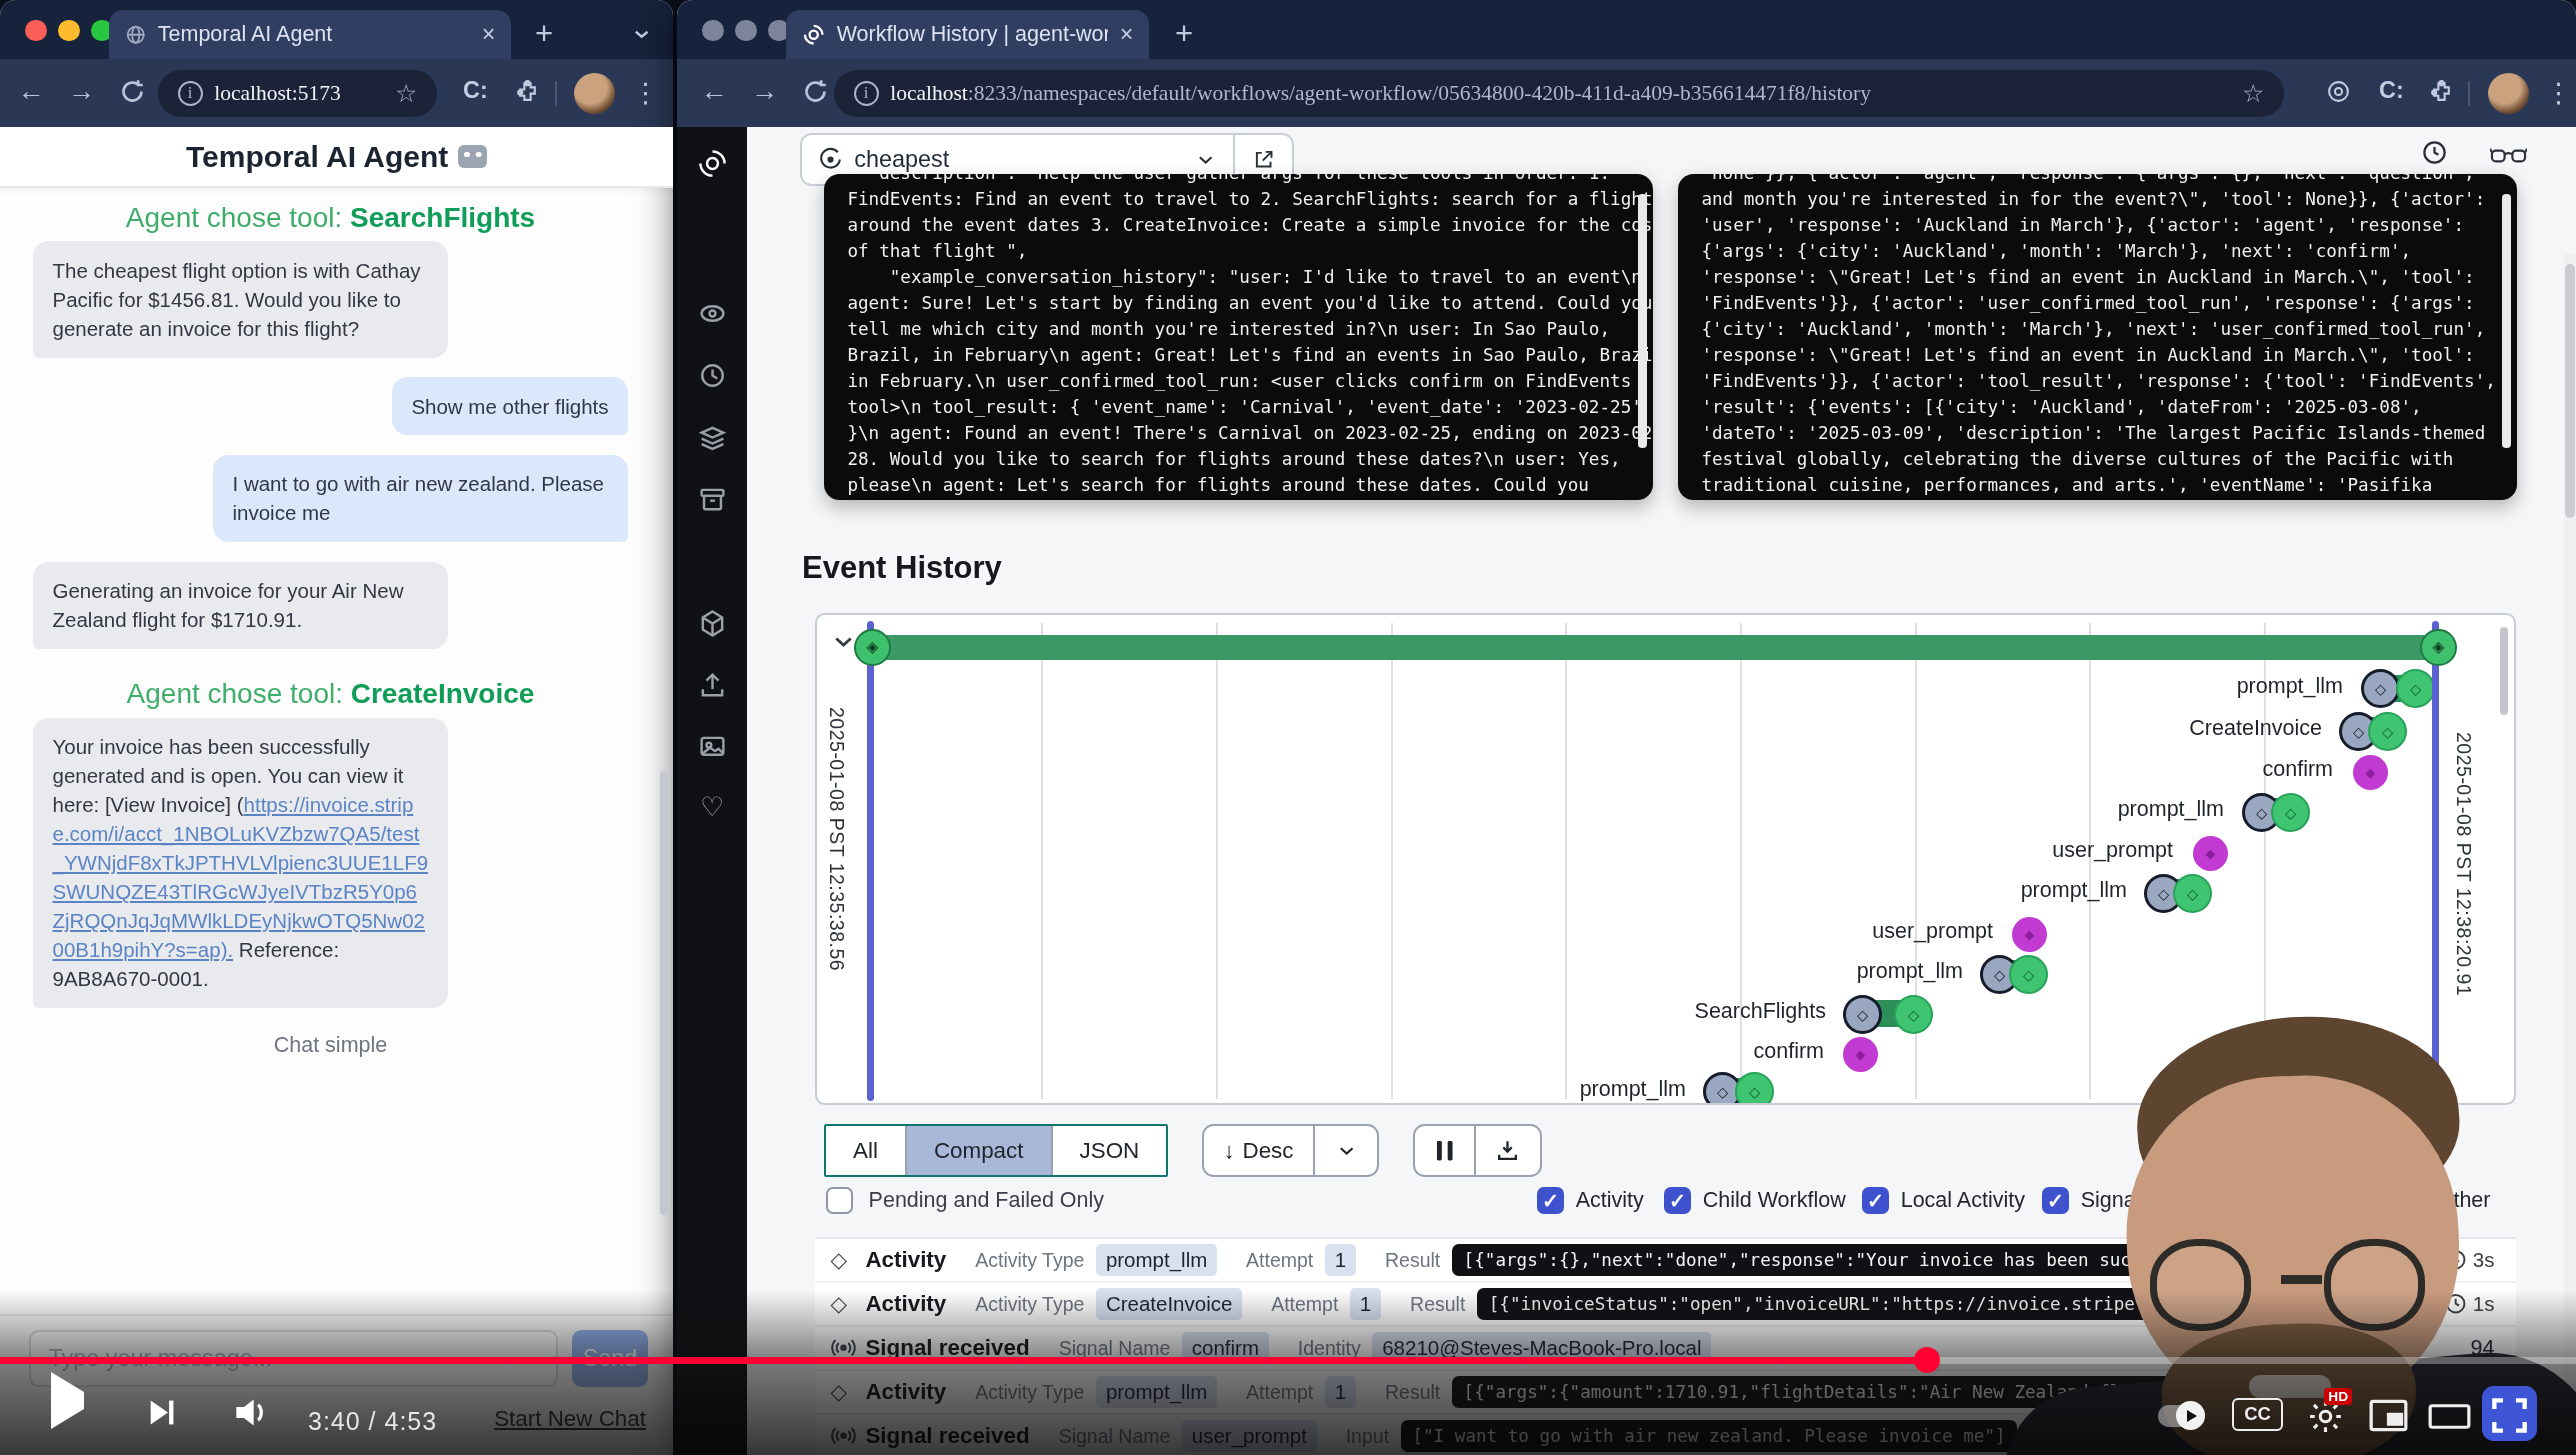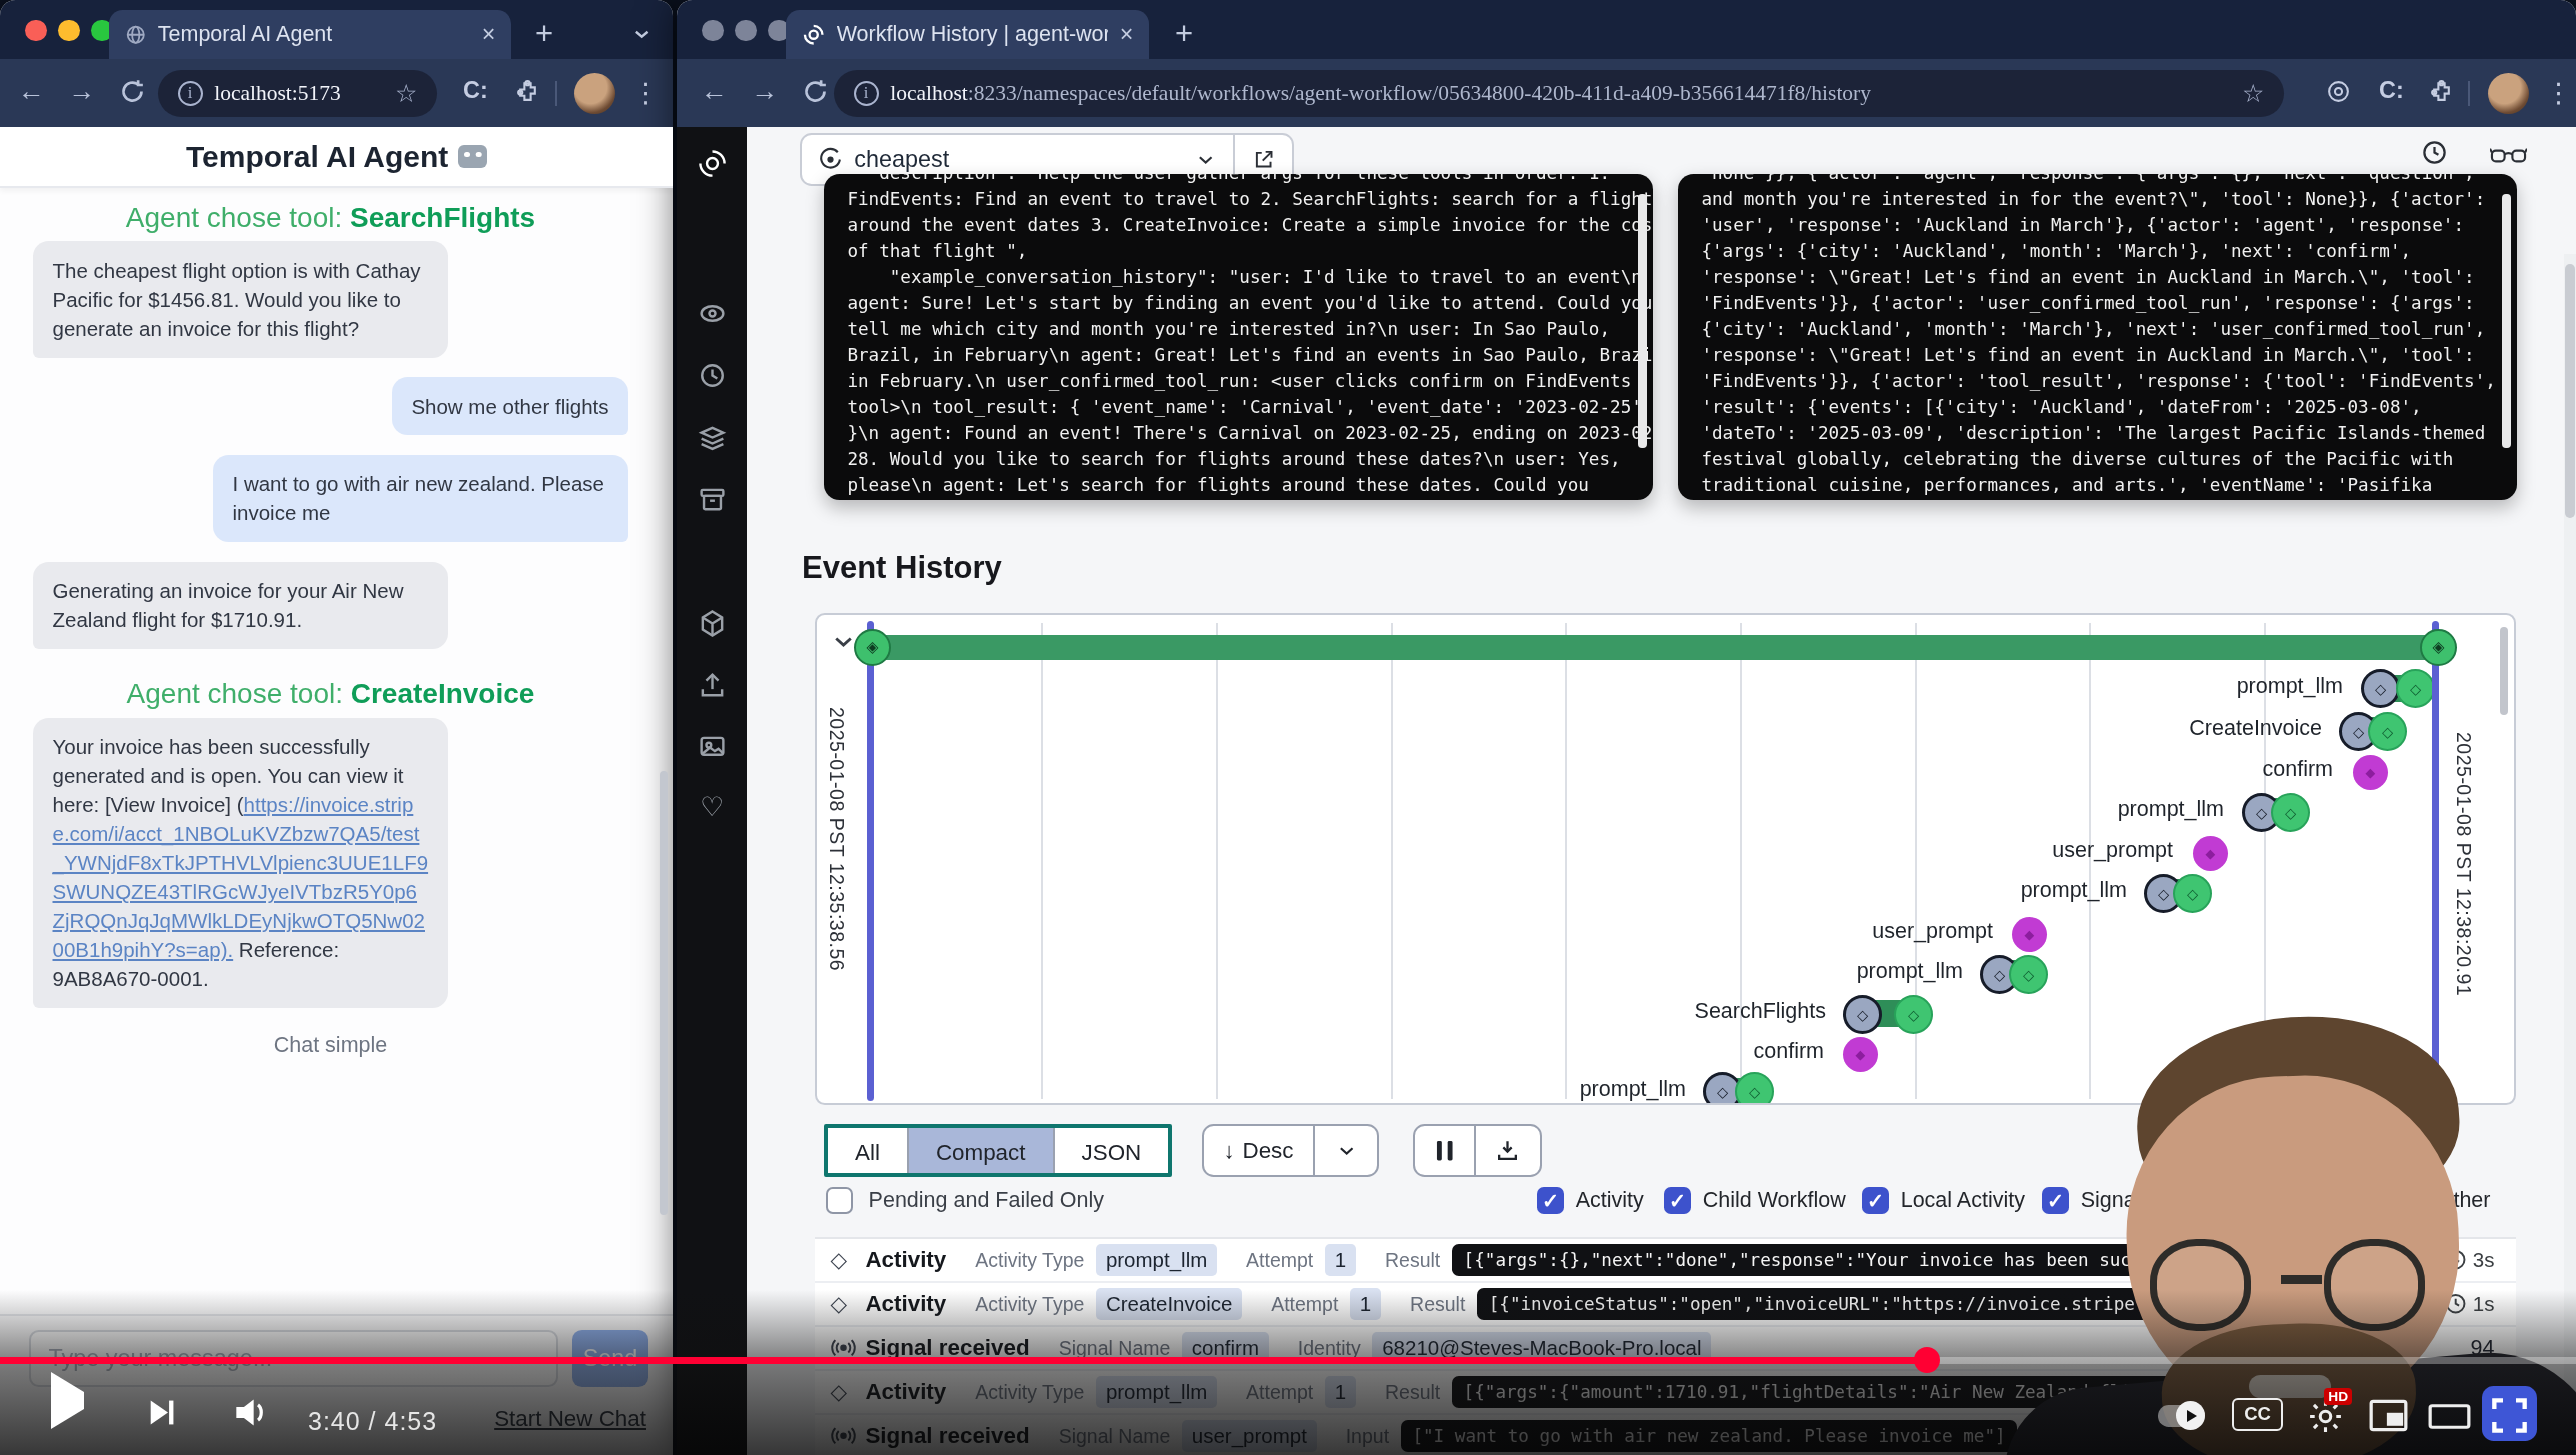--- a/index.html
+++ b/index.html
@@ -98,21 +98,21 @@
   .tl-ts{position:absolute;writing-mode:vertical-rl;font-size:19.5px;color:#2d3138;letter-spacing:0.5px;}
   .ev-label{position:absolute;font-size:21.5px;color:#1f242b;white-space:nowrap;}
   .node{position:absolute;border-radius:50%;display:flex;align-items:center;justify-content:center;font-size:14.6px;}
   .node-gray{width:39px;height:39px;background:#9aa7c1;border:3.9px solid #161c29;color:#141a26;}
   .node-green{width:39px;height:39px;background:#3fc571;border:2.9px solid #28a35a;color:#0e5c30;}
   .node-bar{position:absolute;height:27px;background:#2e8e58;border-radius:13.7px;}
   .node-signal{width:35px;height:35px;background:#c13bd3;color:#8c1d9e;font-size:12.7px;
                display:flex;align-items:center;justify-content:center;border-radius:50%;position:absolute;}
   .tl-chev{position:absolute;left:11.7px;top:11.7px;}
   .tl-vscroll{position:absolute;right:5.9px;top:11.7px;width:7.8px;height:88px;background:#c2c5cc;border-radius:3.9px;}
-  .seg{position:absolute;left:147px;top:997px;height:53px;border:4px solid #0f766e;border-radius:2px;
+  .seg{position:absolute;left:147px;top:997px;height:53px;border:2px solid #0f766e;border-radius:2px;
        background:#fff;display:flex;overflow:hidden;}
   .seg-item{padding:0 27px;line-height:50px;font-size:22.4px;color:#20242b;border-right:2px solid #9aa1b0;}
   .seg-item:last-child{border-right:none;}
   .seg-item.sel{background:#a9b7d9;}
   .grp{position:absolute;top:997px;height:53px;border:2px solid #9aa1b0;border-radius:11.7px;background:#fff;
        display:flex;align-items:center;overflow:hidden;}
   .grp .sect{height:100%;display:flex;align-items:center;padding:0 19.5px;font-size:22.4px;color:#20242b;gap:7.8px;}
   .grp .gdiv{width:2px;height:100%;background:#9aa1b0;}
   .chk{width:27px;height:27px;border-radius:6.8px;flex:0 0 auto;}
   .chk.off{border:2.9px solid #8f96a6;background:#fff;}

